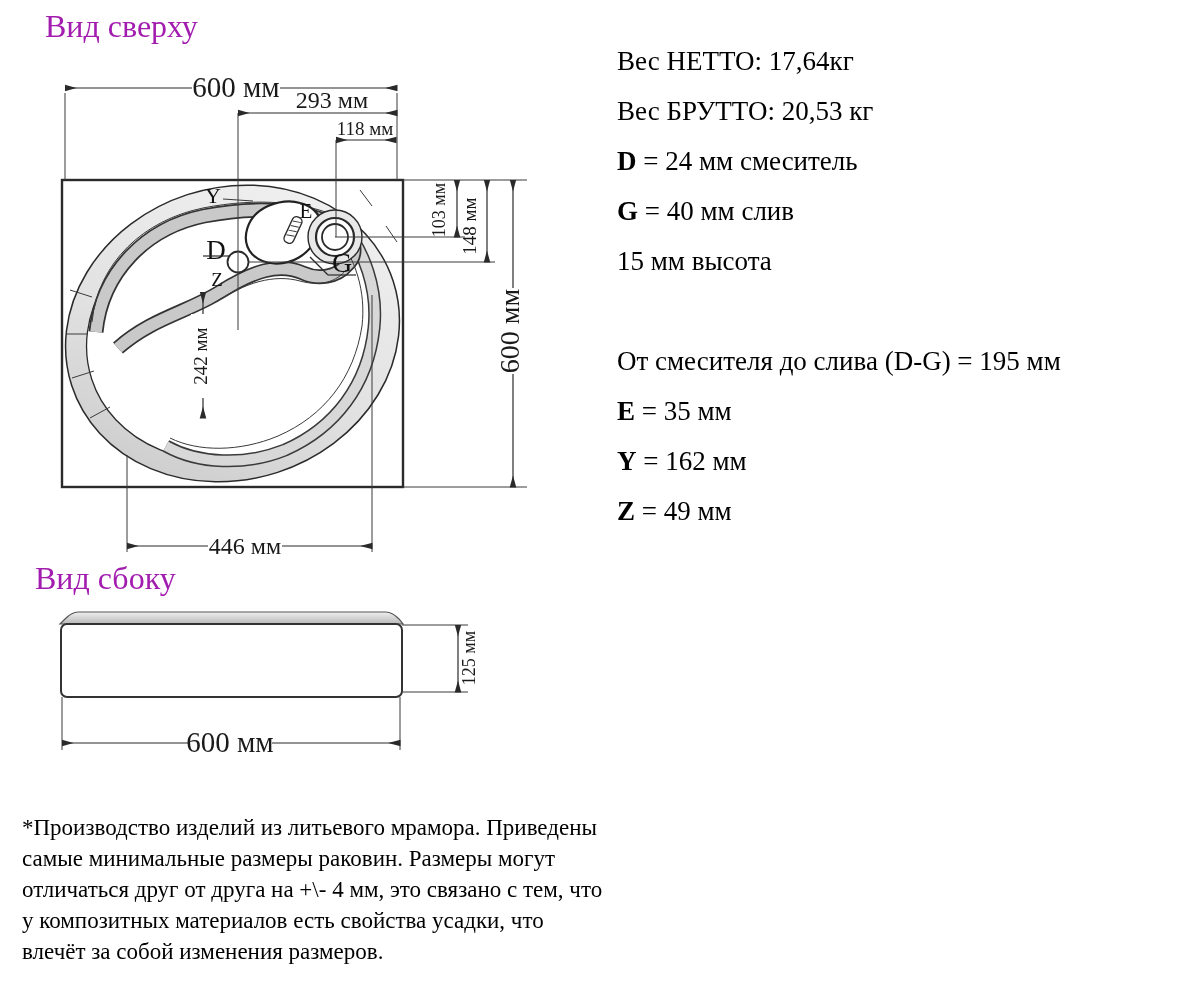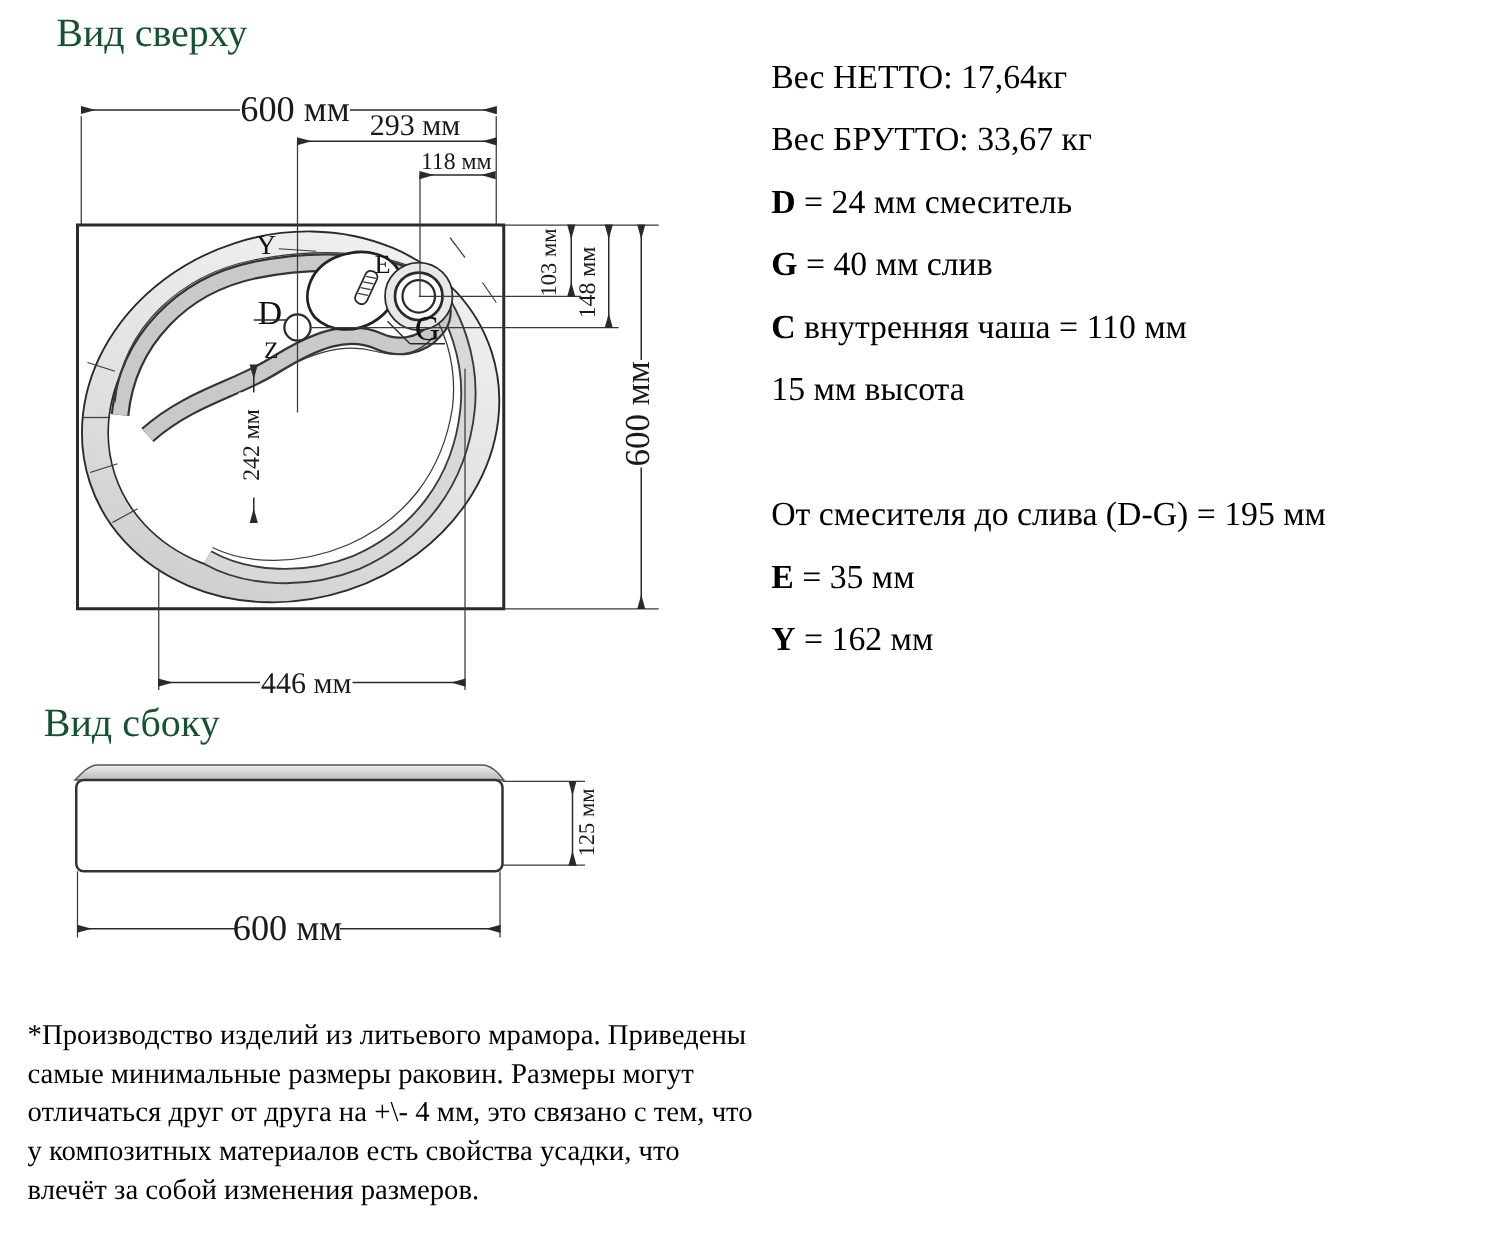--- a/index.html
+++ b/index.html
@@ -1,21 +1,21 @@
 <!DOCTYPE html>
 <html><head>
 <meta charset="utf-8">
 <style>
   html,body{margin:0;padding:0;}
   body{
     width:1200px;height:990px;position:relative;background:#ffffff;
     font-family:"Liberation Serif", serif;color:#111;overflow:hidden;
   }
   .abs{position:absolute;}
-  .view-title{font-size:32px;color:#14532d;white-space:nowrap;}
+  .view-title{font-size:32px;color:#a21caf;white-space:nowrap;}
   .specs{left:617px;top:36px;width:575px;}
   .spec-line{height:50px;line-height:50px;font-size:27px;white-space:nowrap;color:#000;}
   .spec-line .b{font-weight:bold;}
   .note{
     left:22px;top:812px;width:760px;font-size:23px;line-height:31px;
     white-space:pre-line;color:#000;
   }
   svg{position:absolute;overflow:visible;}
   svg text{font-family:"Liberation Serif", serif;fill:#111;}
   .dimtxt{fill:#1a1a1a;}
@@ -174,28 +174,28 @@
     <line x1="22" y1="143" x2="150" y2="143" marker-start="url(#arr2)"></line>
     <line x1="232" y1="143" x2="360" y2="143" marker-end="url(#arr2)"></line>
   </g>
 
   <text x="431" y="58" font-size="18" text-anchor="middle" dominant-baseline="middle" class="dimtxt" transform="rotate(-90 431 58)">125 мм</text>
   <text x="190" y="152" font-size="29" text-anchor="middle" class="dimtxt">600 мм</text>
 </svg>
 
 <div class="abs specs">
   <div class="spec-line"><span class="b"></span><span>Вес НЕТТО: 17,64кг</span></div>
-  <div class="spec-line"><span class="b"></span><span>Вес БРУТТО: 33,67 кг</span></div>
+  <div class="spec-line"><span class="b"></span><span>Вес БРУТТО: 20,53 кг</span></div>
   <div class="spec-line"><span class="b">D</span><span> = 24 мм смеситель</span></div>
   <div class="spec-line"><span class="b">G</span><span> = 40 мм слив</span></div>
-  <div class="spec-line"><span class="b">C</span><span> внутренняя чаша = 110 мм</span></div>
   <div class="spec-line"><span class="b"></span><span>15 мм высота</span></div>
   <div class="spec-line"><span class="b"></span><span></span></div>
   <div class="spec-line"><span class="b"></span><span>От смесителя до слива (D-G) = 195 мм</span></div>
   <div class="spec-line"><span class="b">E</span><span> = 35 мм</span></div>
   <div class="spec-line"><span class="b">Y</span><span> = 162 мм</span></div>
+  <div class="spec-line"><span class="b">Z</span><span> = 49 мм</span></div>
 </div>
 
 <div class="abs note">*Производство изделий из литьевого мрамора. Приведены
 самые минимальные размеры раковин. Размеры могут
 отличаться друг от друга на +\- 4 мм, это связано с тем, что
 у композитных материалов есть свойства усадки, что
 влечёт за собой изменения размеров.</div>
 
 </body></html>

